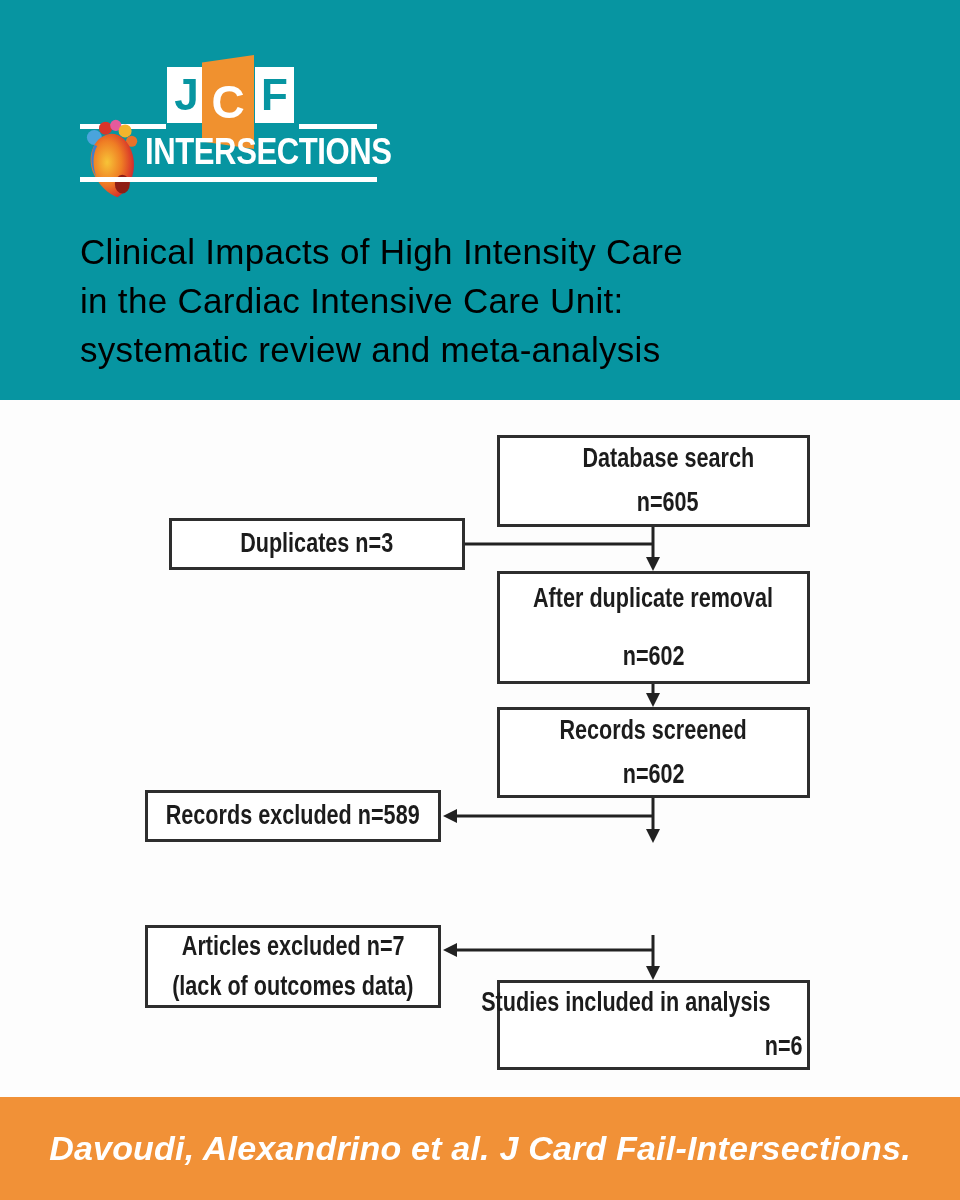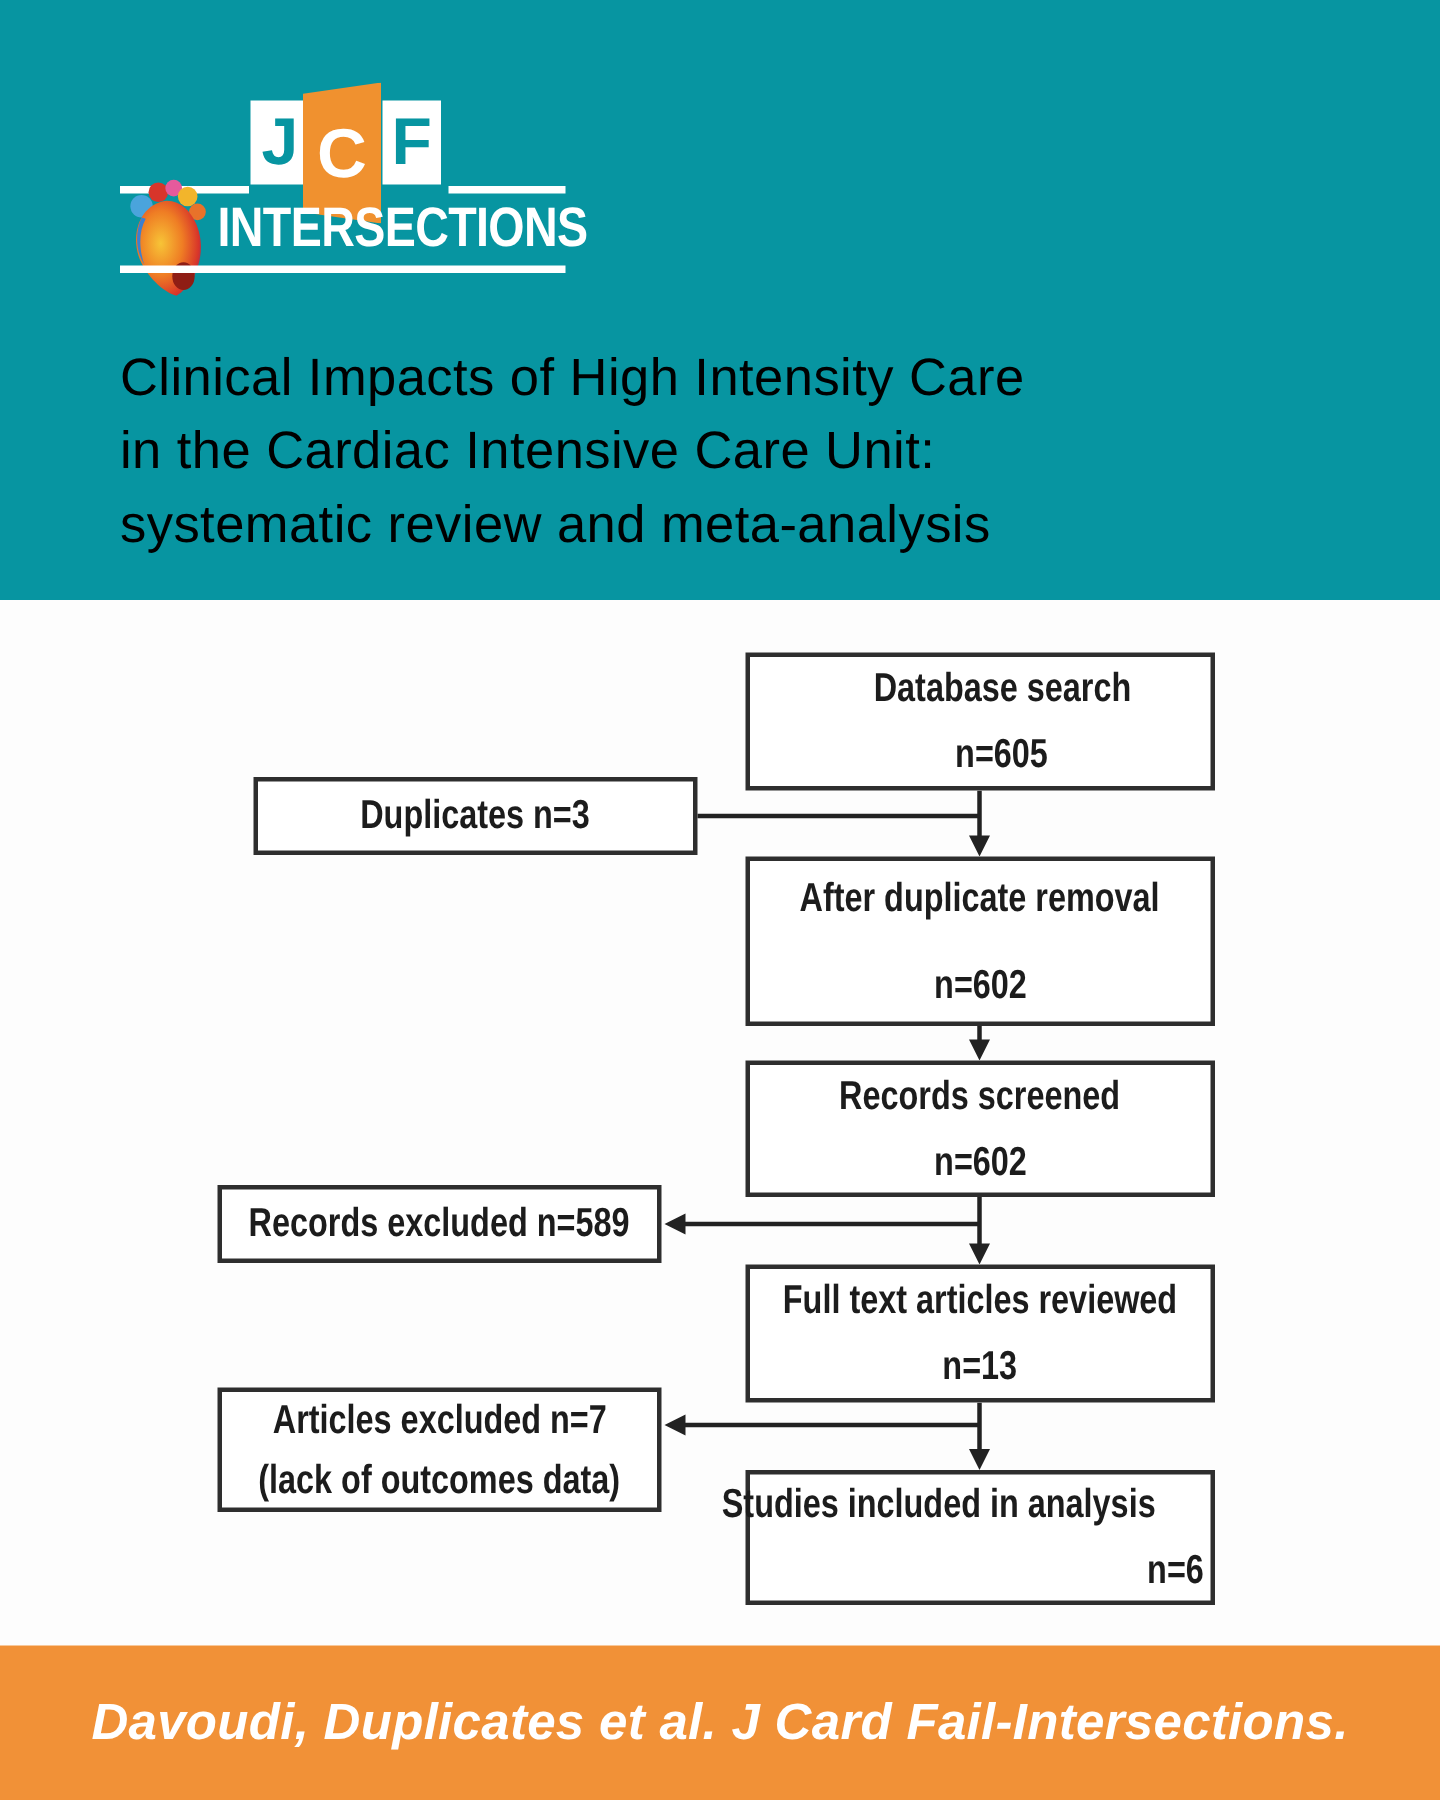--- a/index.html
+++ b/index.html
@@ -167,34 +167,30 @@
 
     <div class="fc-box main-box mb-3">
       <div class="bl">Records screened</div>
       <div class="bl">n=602</div>
     </div>
 
     <div class="fc-box side-box sb-2">
       <div class="bl">Records excluded n=589</div>
     </div>
 
-    <div class="fc-box main-box mb-4">
-      <div class="bl">Full text articles reviewed</div>
-      <div class="bl">n=13</div>
-    </div>
 
     <div class="fc-box side-box sb-3">
       <div class="bl">Articles excluded n=7</div>
       <div class="bl">(lack of outcomes data)</div>
     </div>
 
     <div class="fc-box main-box mb-5">
       <div class="bl">Studies included in analysis</div>
       <div class="bl">n=6</div>
     </div>
 
   </main>
 
   <footer class="ftr">
-    <div class="citation">Davoudi, Duplicates et al. J Card Fail-Intersections.</div>
+    <div class="citation">Davoudi, Alexandrino et al. J Card Fail-Intersections.</div>
   </footer>
 
 </div>
 
 </body></html>

